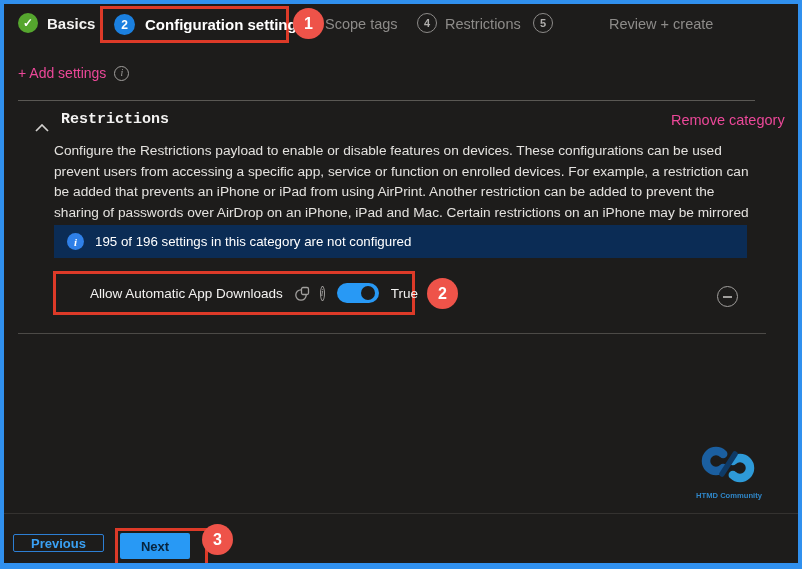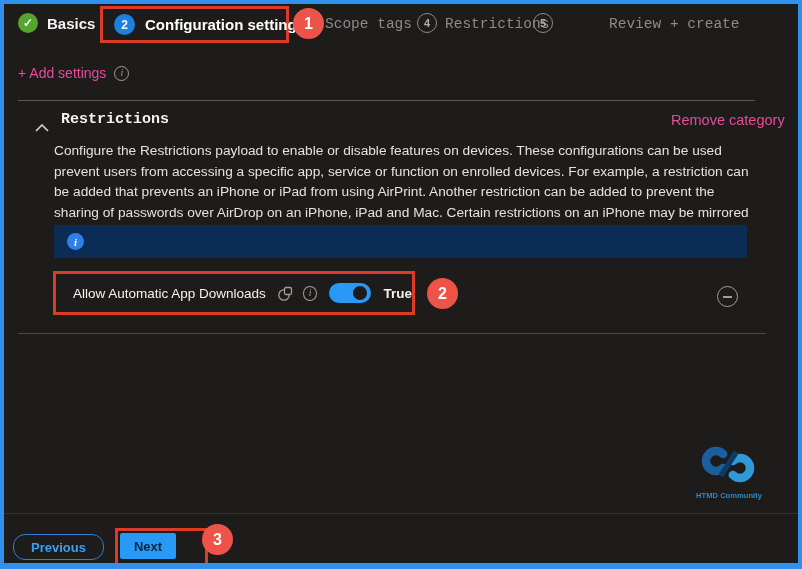--- a/index.html
+++ b/index.html
@@ -7,21 +7,21 @@
     position:relative;
     width:802px;height:569px;
     box-sizing:border-box;
     border:4px solid #3090ee;border-bottom-width:6px;
     background:#1d1c1b;
     font-family:"Liberation Sans",sans-serif;
     overflow:hidden;
   }
   .abs{position:absolute;}
   .white{color:#f3f2f1;}
-  .grey{color:#8d8b89;font-family:Liberation Mono, monospace;}
+  .grey{color:#8d8b89;}
   .link{color:#ec4899;cursor:pointer;}
   .ann-circle{
     position:absolute;width:31px;height:31px;border-radius:50%;
     background:#ee5349;color:#fff;font-weight:700;font-size:16px;
     display:flex;align-items:center;justify-content:center;z-index:6;
   }
   .red-box{position:absolute;border:3px solid #dd3a28;z-index:5;}
   .step-circle-outline{
     width:20px;height:20px;border-radius:50%;box-sizing:border-box;
     border:1.5px solid #8d8b89;color:#b0aeac;font-size:11px;font-weight:700;
@@ -89,35 +89,36 @@
         <polyline points="1,7 7,1 13,7" fill="none" stroke="#d2d0ce" stroke-width="1.7"></polyline>
       </svg>
   </div>
   <div class="abs white" style="left:57px;top:107px;font-size:15px;font-weight:600;font-family:Liberation Mono, monospace;">Restrictions</div>
   <div class="abs link" style="left:635px;top:108px;font-size:14.5px;margin-left:32px;">Remove category</div>
 
   <div class="abs" style="left:50px;top:137px;width:708px;font-size:13.7px;line-height:1.5;color:#e4e2df;">Configure the Restrictions payload to enable or disable features on devices. These configurations can be used prevent users from accessing a specific app, service or function on enrolled devices. For example, a restriction can be added that prevents an iPhone or iPad from using AirPrint. Another restriction can be added to prevent the sharing of passwords over AirDrop on an iPhone, iPad and Mac. Certain restrictions on an iPhone may be mirrored on a paired Apple Watch.</div>
 
   <div class="abs" style="left:50px;top:221px;width:693px;height:33px;background:#0b2c55;display:flex;align-items:center;">
     <span style="margin-left:13px;width:17px;height:17px;border-radius:50%;background:#2f80e8;color:#fff;font-size:11px;font-weight:700;display:inline-flex;align-items:center;justify-content:center;font-family:'Liberation Serif',serif;font-style:italic;flex:0 0 auto;">i</span>
+    <span style="margin-left:11px;font-size:13.3px;color:#ffffff;">195 of 196 settings in this category are not configured</span>
   </div>
 
-  <div class="red-box" style="left:49px;top:267px;width:362px;height:44px;display:flex;align-items:center;padding-left:17px;box-sizing:border-box;">
+  <div class="red-box" style="left:49px;top:267px;width:362px;height:44px;display:flex;align-items:center;padding-left:34px;box-sizing:border-box;">
     <span class="white" style="font-size:13.5px;white-space:nowrap;">Allow Automatic App Downloads</span>
     <span style="margin-left:11px;display:inline-flex;">
       <svg width="17" height="17" viewBox="0 0 17 17">
         <circle cx="7" cy="10" r="5.2" fill="none" stroke="#a19f9d" stroke-width="1.3"></circle>
         <rect x="7.5" y="2.5" width="7" height="7" rx="1.5" fill="#1d1c1b" stroke="#a19f9d" stroke-width="1.3"></rect>
       </svg>
     </span>
     <span class="info-icon" style="margin-left:9px;">i</span>
     <span class="toggle" style="margin-left:12px;">
       <span class="knob"></span>
     </span>
-    <span class="white" style="margin-left:12px;font-size:13.5px;font-weight:700;">True</span>
+    <span class="white" style="margin-left:12px;font-size:13.5px;font-weight:400;">True</span>
   </div>
   <div class="ann-circle" style="left:423px;top:274px;">2</div>
   <div class="minus-circle" style="left:713px;top:282px;">
       <span class="bar"></span>
     </div>
 
   <div class="abs divider" style="left:14px;top:329px;width:748px;background:#4c4a47;"></div>
 
   <div class="abs" style="left:689px;top:440px;width:72px;text-align:center;">
     <svg width="62" height="42" viewBox="0 0 62 42">
@@ -125,19 +126,19 @@
         <circle cx="18" cy="17" r="10" stroke="#1b5fa0" stroke-width="8.5" stroke-dasharray="47 16" transform="rotate(45 18 17)"></circle>
         <circle cx="42" cy="24" r="10" stroke="#2e9ad8" stroke-width="8.5" stroke-dasharray="47 16" transform="rotate(225 42 24)"></circle>
         <line x1="24" y1="30" x2="37" y2="10" stroke="#0e3a66" stroke-width="5.5"></line>
       </g>
     </svg>
     <div style="font-size:7.6px;font-weight:700;color:#2f86c8;margin-top:1px;">HTMD Community</div>
   </div>
 
   <div class="abs" style="left:0;top:509px;width:794px;height:1px;background:#343230;"></div>
 
-  <div class="abs btn btn-outline" style="left:9px;top:530px;width:91px;height:26px;border-radius:12px;">Previous</div>
+  <div class="abs btn btn-outline" style="left:9px;top:530px;width:91px;height:18px;">Previous</div>
 
   <div class="red-box" style="left:111px;top:524px;width:87px;height:36px;"></div>
-  <div class="abs btn btn-primary" style="left:116px;top:529px;width:56px;height:26px;z-index:6;">Next</div>
+  <div class="abs btn btn-primary" style="left:116px;top:529px;width:70px;height:26px;z-index:6;">Next</div>
   <div class="ann-circle" style="left:198px;top:520px;">3</div>
 
 </div>
 
 </body></html>

